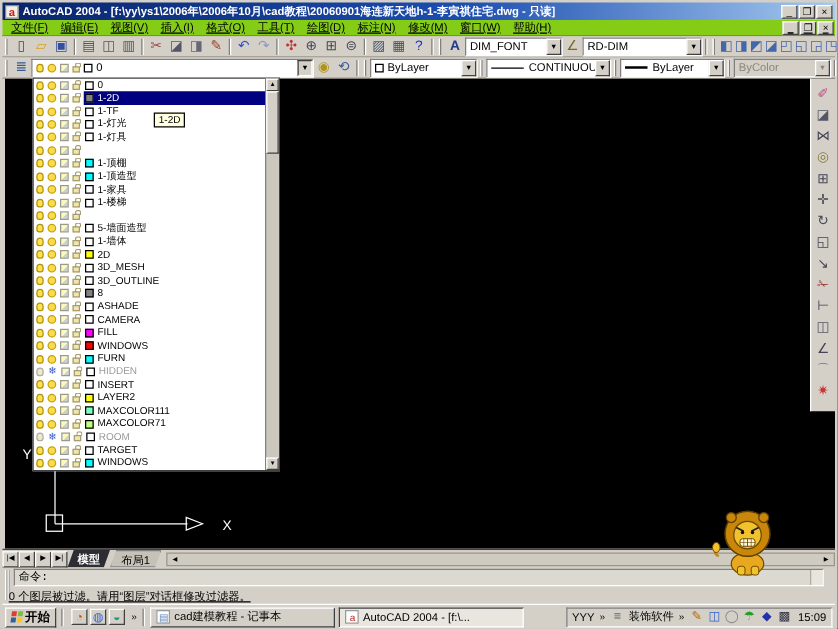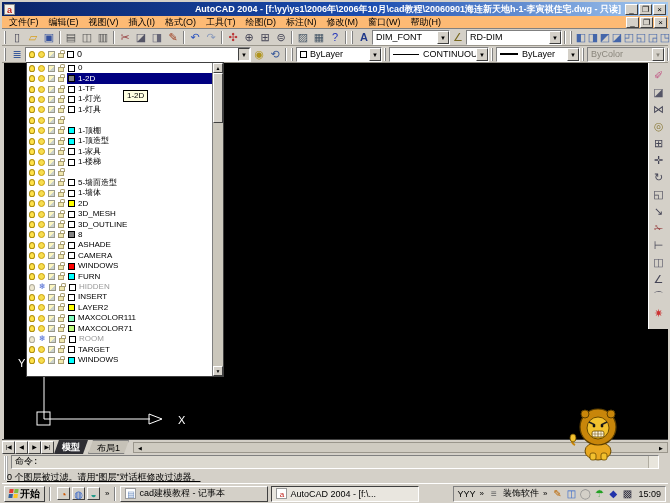--- a/index.html
+++ b/index.html
@@ -10,29 +10,29 @@
   
   .raised { border:1px solid; border-color:#ffffff #404040 #404040 #ffffff; background:#d4d0c8; }
   .grip { width:3px; height:13px; border-left:1px solid #ffffff; border-right:1px solid #808080; margin:0 3px 0 2px; }
 
   
   .titlebar { position:absolute; left:0; top:0; width:666px; height:14px;
     background:linear-gradient(90deg,#0a246a,#1b4db0 55%,#a6caf0);
     display:flex; align-items:center; padding:0 2px; color:#fff; }
   .appicon { width:11px; height:11px; background:#f4f0e8; color:#c0201a; font-weight:bold;
     font-size:9px; line-height:11px; text-align:center; margin-right:3px; border:1px solid #888; }
-  .title { font-weight:bold; font-size:9px; white-space:nowrap; overflow:hidden; flex:1;text-align:right; }
+  .title { font-weight:bold; font-size:9px; white-space:nowrap; overflow:hidden; flex:1; }
   .winbtns { display:flex; gap:1px; margin-left:4px; }
   .winbtn { width:13px; height:11px; font-size:8px; line-height:10px; text-align:center;
     color:#000; cursor:default; }
 
   
   .menubar { position:absolute; left:0; top:14px; width:666px; height:13px;
-    display:flex; align-items:center; background:#fdba74; padding-left:2px;
-    border-bottom:1px solid #808080; }
+    display:flex; align-items:center; background:#84cc16; padding-left:2px;
+    border-bottom:1px solid #808080;text-decoration:underline; }
   .menuitem { padding:0 5px; font-size:9px; line-height:12px; white-space:nowrap; }
   .menubar .winbtns { margin-left:auto; margin-right:1px; }
 
   
   .tbrow { position:absolute; left:0; width:666px; height:17px; background:#d4d0c8;
     display:flex; align-items:center; border-bottom:1px solid #9a968c; }
   #tbrow1 { top:27px; } #tbrow2 { top:44px; }
   .tbicon { width:16px; height:15px; font-size:11px; line-height:14px; text-align:center;
     flex:0 0 auto; }
   .tbsep { width:2px; height:13px; border-left:1px solid #808080; border-right:1px solid #fff; margin:0 2px; }
@@ -483,20 +483,30 @@
           </span>
         </div>
         <div class="lrow">
           <span class="ic bulb"></span>
           <span class="ic sun"></span>
           <span class="ic vp"></span>
           <span class="ic lock"></span>
           <span class="selreg">
             <span class="swatch" style="background: rgb(255, 255, 255);"></span>
             <span class="lname">CAMERA</span>
+          </span>
+        </div>
+        <div class="lrow">
+          <span class="ic bulb"></span>
+          <span class="ic sun"></span>
+          <span class="ic vp"></span>
+          <span class="ic lock"></span>
+          <span class="selreg">
+            <span class="swatch" style="background: rgb(255, 0, 255);"></span>
+            <span class="lname">FILL</span>
           </span>
         </div>
         <div class="lrow">
           <span class="ic bulb"></span>
           <span class="ic sun"></span>
           <span class="ic vp"></span>
           <span class="ic lock"></span>
           <span class="selreg">
             <span class="swatch" style="background: rgb(255, 0, 0);"></span>
             <span class="lname">WINDOWS</span>

